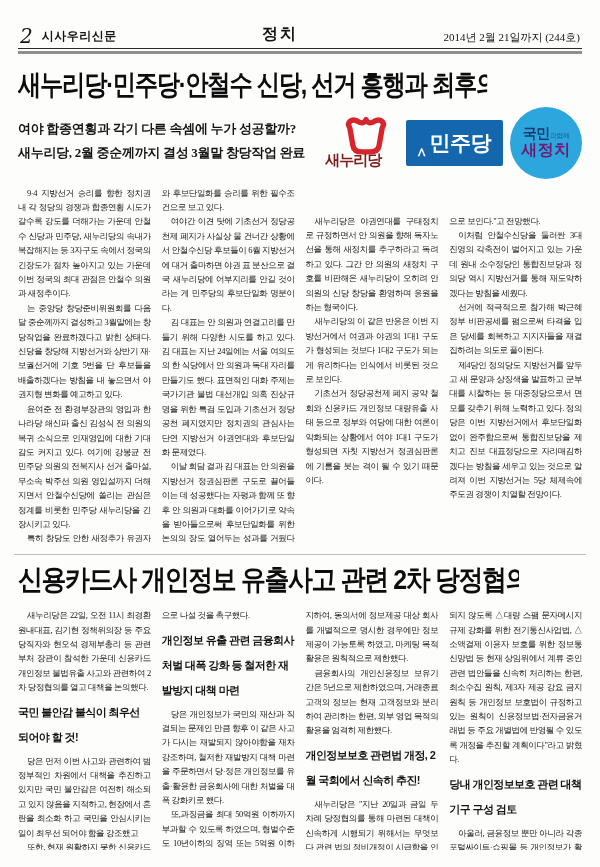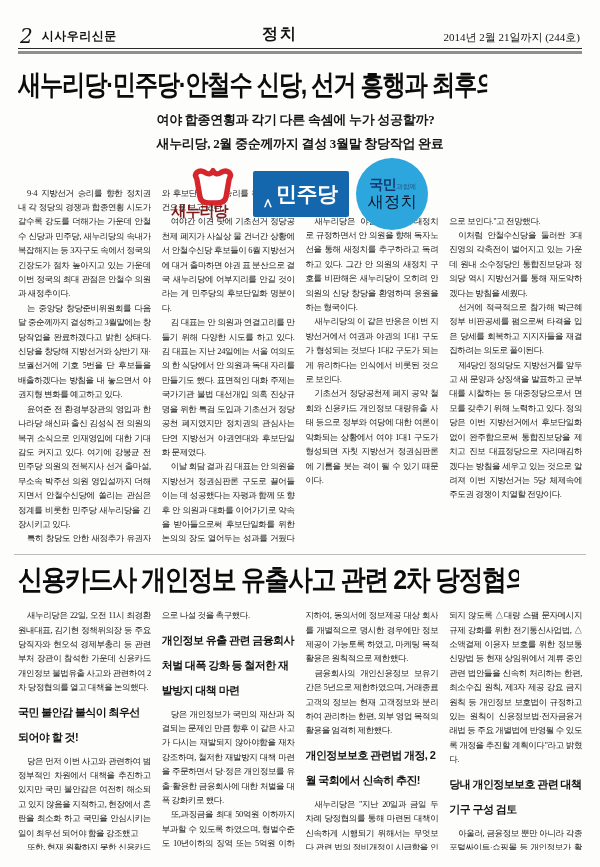--- a/index.html
+++ b/index.html
@@ -20,40 +20,40 @@
 
   
   .headline{
     font-family:"Liberation Sans", sans-serif;font-weight:bold;color:#0c0c0c;
     font-size:28px;letter-spacing:-1.5px;line-height:1.2;white-space:nowrap;
     margin:14px 0 6px 0;overflow:hidden;
   }
   .headline2{margin:6px 0 12px 0;}
 
   
-  .lede-row{display:flex;justify-content:space-between;align-items:center;height:66px;margin:4px 0 12px 0;flex-direction:column;}
+  .lede-row{display:flex;justify-content:space-between;align-items:center;height:66px;margin:4px 0 12px 0;}
   .subtitles{font-size:13px;font-weight:bold;line-height:1.85;letter-spacing:-0.3px;}
   .logos{display:flex;align-items:center;gap:7px;position:relative;top:2px;}
   .saenuri{display:flex;flex-direction:column;align-items:flex-start;width:74px;}
   .saenuri svg{width:50px;height:40px;margin-left:16px;display:block;}
   .saenuri-label{font-family:"Liberation Sans", sans-serif;font-weight:bold;font-size:15px;color:#7f1d1d;margin-top:-4px;letter-spacing:-1px;}
   .minjoo{
     background:#1467ad;color:#fff;font-family:"Liberation Sans", sans-serif;font-weight:bold;
     font-size:21px;letter-spacing:-0.5px;height:46px;padding:0 12px 0 10px;
     display:flex;align-items:center;gap:3px;border-radius:2px;
   }
   .minjoo .caret{font-size:13px;line-height:1;align-self:flex-end;margin-bottom:8px;}
   .newpol{
     width:72px;height:72px;border-radius:50%;background:#2ca6dd;flex:0 0 auto;
     display:flex;flex-direction:column;align-items:center;justify-content:center;
     font-family:"Liberation Sans", sans-serif;line-height:1.15;
   }
   .newpol .l1{color:#123a6d;font-weight:bold;font-size:14px;letter-spacing:-0.5px;}
   .newpol .l1s{font-size:7px;color:#1d5e8f;font-weight:normal;}
-  .newpol .l2{color:#0f172a;font-weight:normal;font-size:16px;letter-spacing:0.5px;}
+  .newpol .l2{color:#701a75;font-weight:bold;font-size:16px;letter-spacing:0.5px;}
 
   
   .cols{display:flex;gap:11px;}
   .col{flex:1 1 0;min-width:0;overflow:hidden;}
   .cols-a1{height:356px;}
   .cols-a2{height:242px;}
   .col.pad-top{padding-top:28px;}
   .col-para{
     margin:0;font-size:8.5px;line-height:14.4px;letter-spacing:-0.4px;
     text-align:justify;word-break:break-all;text-indent:9px;

